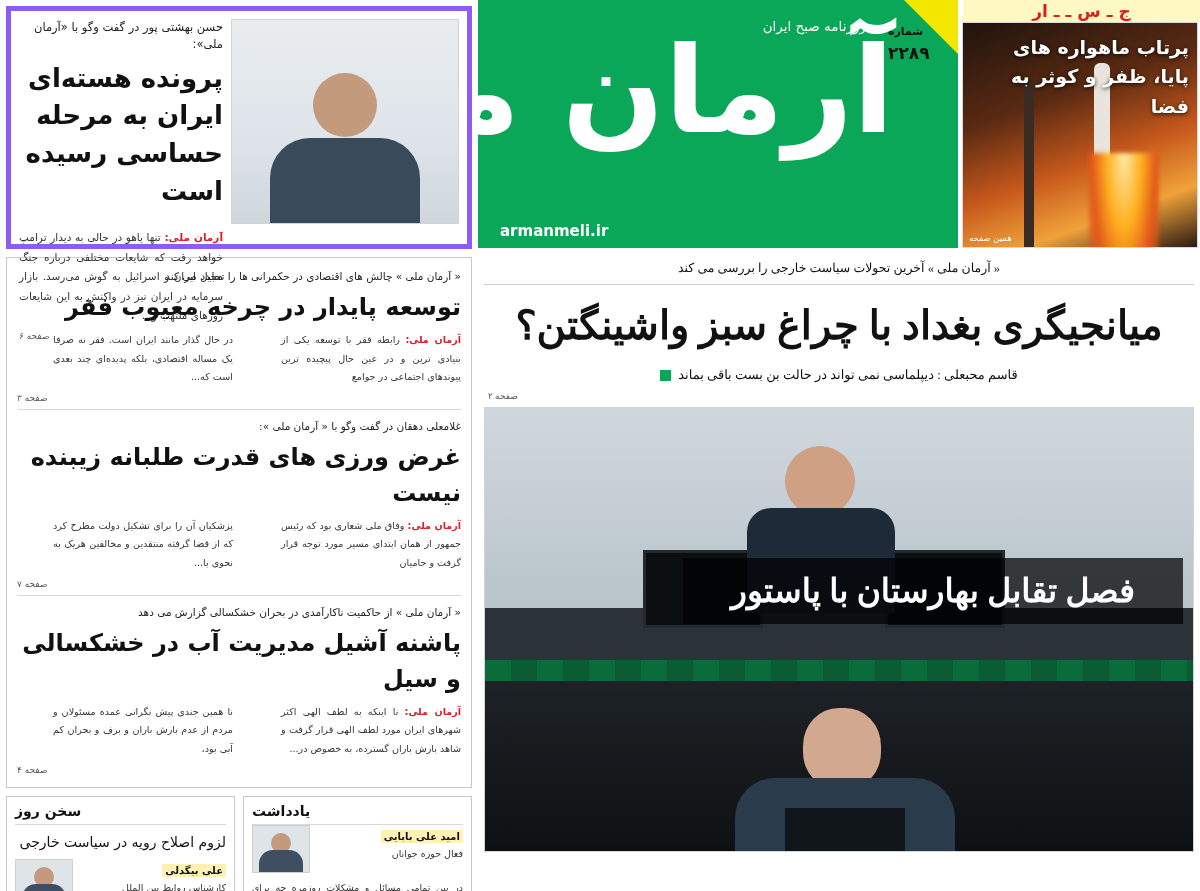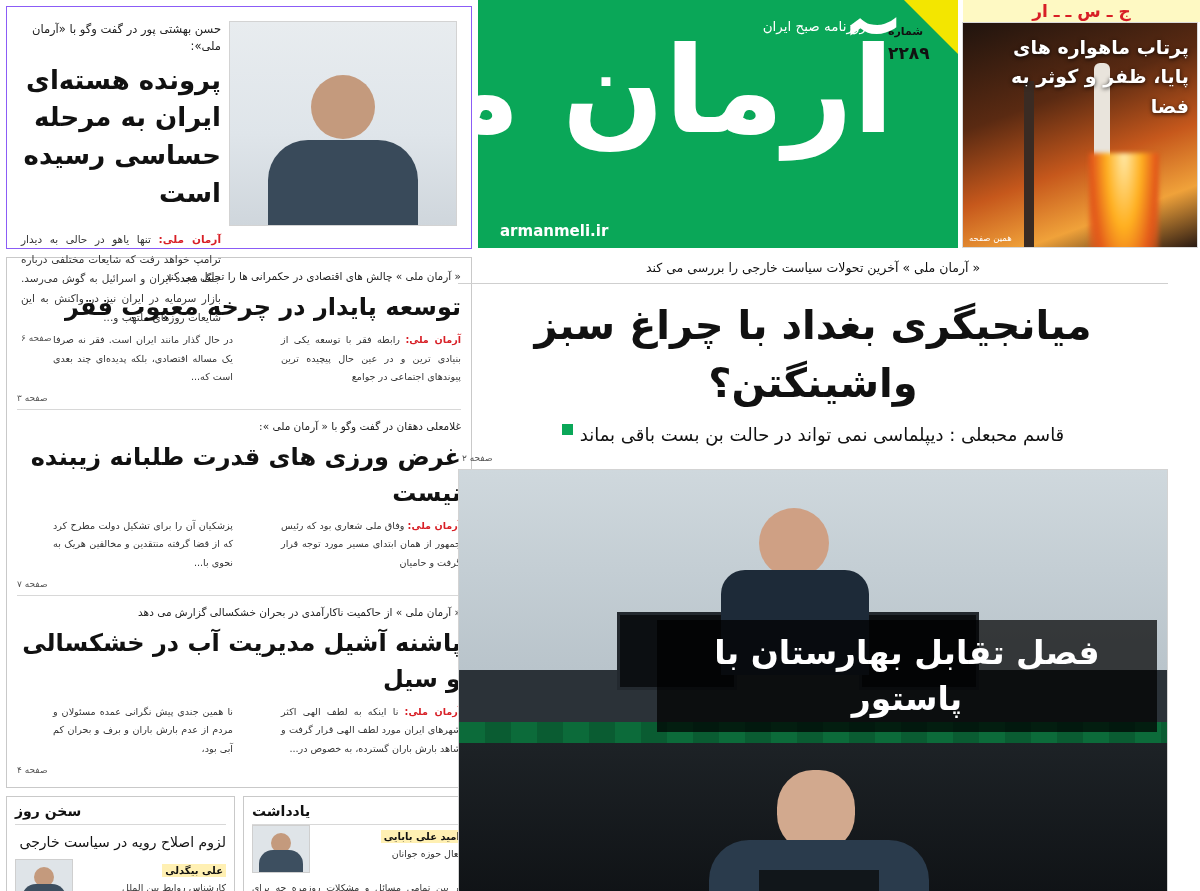--- a/index.html
+++ b/index.html
@@ -17,21 +17,21 @@
     background: #fef9c3; display: flex; align-items: center; justify-content: center;
   }
   .ribbon span {
     color: #d81f26; font-size: 17px; font-weight: bold; letter-spacing: 6px;
   }
 
   
   .col-left { position: absolute; left: 0; top: 0; width: 478px; height: 891px; padding: 6px; }
 
   .lead-card {
-    border: 1px solid #8b5cf6; width: 466px; height: 243px; padding: 14px;
+    border: 5px solid #8b5cf6; width: 466px; height: 243px; padding: 8px;
     display: flex; flex-direction: row-reverse; gap: 8px; background:#fff;
   }
   .lead-text { flex: 1; display: flex; flex-direction: column; }
   .kicker { font-size: 11.5px; color: #222; text-align: right; line-height: 1.5; padding-bottom: 4px; }
   .lead-head {
     font-size: 26px; font-weight: bold; color: #111; text-align: right;
     line-height: 1.45; letter-spacing: -0.3px; padding: 2px 0 8px 0;
   }
   .rule { height: 1px; background: #cfcfcf; margin: 4px 0 6px 0; }
   .lead-body { font-size: 10.5px; color: #333; text-align: justify; line-height: 1.85; }
@@ -118,29 +118,29 @@
   .promo .rocket {
     position: absolute; left: 56%; top: 18%; width: 16px; height: 120px; background: #e9e4dc; border-radius: 6px;
   }
   .promo-title {
     position: absolute; right: 8px; top: 10px; width: 210px; color: #fff; font-size: 19px; font-weight: bold;
     text-align: right; line-height: 1.55; text-shadow: 0 1px 4px rgba(0,0,0,.85);
   }
   .promo-ref { position: absolute; left: 6px; bottom: 4px; color: #fff; font-size: 8.5px; }
 
   
-  .col-main { position: absolute; left: 452px; top: 252px; width: 722px; height: 639px; padding: 0 6px 0 6px; }
+  .col-main { position: absolute; left: 478px; top: 252px; width: 722px; height: 639px; padding: 0 6px 0 6px; font-family: Liberation Serif, serif; }
   .main-kicker { font-size: 12.5px; color: #111; text-align: center; padding: 8px 0 4px; }
   .main-rule { height: 1px; background: #cfcfcf; margin: 4px 0 0 0; }
   .main-head {
     font-size: 40px; font-weight: bold; color: #111; text-align: center; line-height: 1.45; padding: 12px 0 12px;
   }
   .main-sub {
-    display: flex; flex-direction: row-reverse; justify-content: center; gap: 7px;
-    font-size: 18px; color: #111; padding-bottom: 8px;
+    display: flex; flex-direction: row-reverse; align-items: center; justify-content: center; gap: 7px;
+    font-size: 13px; color: #111; padding-bottom: 8px;
   }
   .sq { width: 11px; height: 11px; background: #0aa758; display:inline-block; }
   .main-ref { font-size: 9px; color:#555; text-align: left; padding: 0 4px 6px 4px; }
 
   .main-photo {
     position: relative; width: 710px; height: 445px; overflow: hidden; border: 1px solid #d3d3d3;
     background: linear-gradient(180deg,#cfd8dd 0%, #b9c4cb 45%, #7b858c 70%, #2c3238 100%);
   }
   .mp-podium { position:absolute; left:0; bottom:0; width:100%; height:170px; background:linear-gradient(180deg,#1d2226,#0e1114); }
   .mp-desk { position:absolute; left:0; top:200px; width:100%; height:60px; background:#2b3238; }

